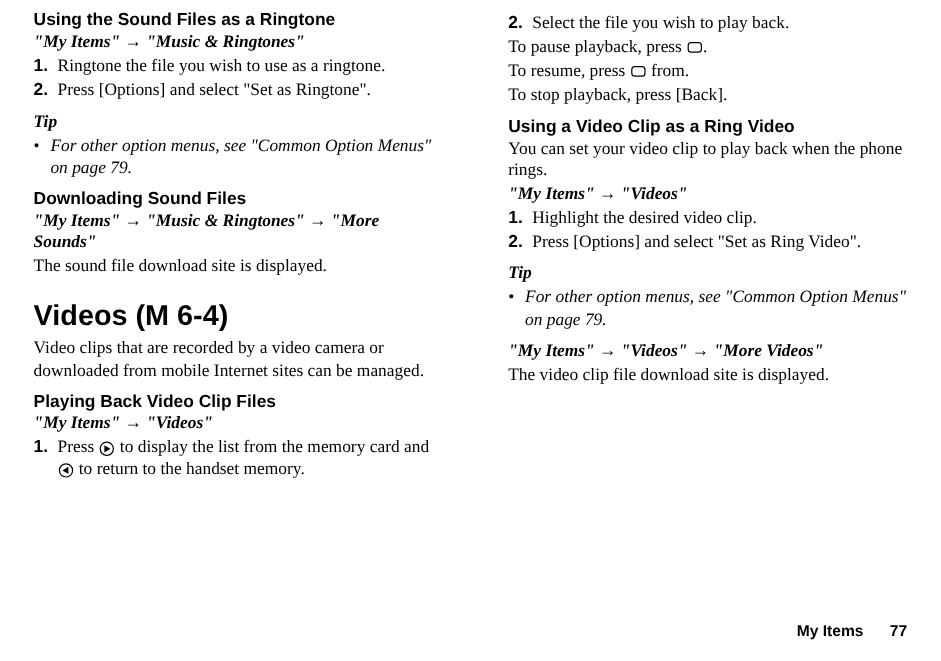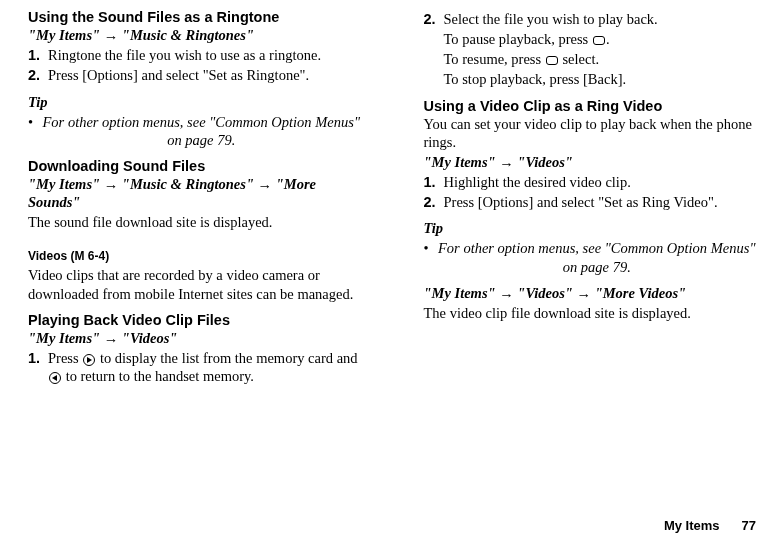--- a/index.html
+++ b/index.html
@@ -30,21 +30,21 @@
   .bolditalic {
     font-style: italic;
     font-weight: bold;
   }
   .italic {
     font-style: italic;
   }
   .h2 {
     font-family: Arial, Helvetica, sans-serif;
     font-weight: bold;
-    font-size: 12px;
+    font-size: 24px;
     margin-top: 6px;
     margin-bottom: 2px;
   }
   .para {
     margin: 0 0 2px 0;
   }
   .olitem {
     display: flex;
     margin: 2px 0;
   }
@@ -60,21 +60,20 @@
   .bullet {
     display: flex;
     margin: 0 0 2px 0;
   }
   .bullet .dot {
     width: 14px;
     flex-shrink: 0;
   }
   .bullet .txt {
     flex: 1;
-    text-align: center;
   }
   .gap6 { height: 6px; }
   .gap10 { height: 10px; }
   .sq {
     display: inline-block;
     vertical-align: -1px;
     border: 1.5px solid #000;
     border-radius: 3px;
     width: 12px;
     height: 9px;
@@ -122,21 +121,20 @@
   }
   .footer .fn {
     font-weight: bold;
   }
   .section-head {
     font-family: Arial, Helvetica, sans-serif;
     font-weight: bold;
     font-size: 14.5px;
   }
   .indent {
-    margin-left: 20px;
   }
 </style>
 </head>
 <body>
 
 <div class="page">
   <div class="cols">
 
     <div class="col">
       <div class="section-head">Using the Sound Files as a Ringtone</div>
@@ -175,21 +173,21 @@
 
     <div class="col">
       <div class="olitem">
         <div class="num">2.</div>
         <div class="txt">Select the file you wish to play back.</div>
       </div>
       <div class="para indent">
         <span>To pause playback, press </span><span class="sq"></span><span>.</span>
       </div>
       <div class="para indent">
-        <span>To resume, press </span><span class="sq"></span><span> select.</span>
+        <span>To resume, press </span><span class="sq"></span><span> from.</span>
       </div>
       <div class="para indent">To stop playback, press [Back].</div>
       <div class="gap6"></div>
       <div class="section-head">Using a Video Clip as a Ring Video</div>
       <div class="para">You can set your video clip to play back when the phone rings.</div>
       <div class="para bolditalic">"My Items" → "Videos"</div>
       <div class="olitem">
         <div class="num">1.</div>
         <div class="txt">Highlight the desired video clip.</div>
       </div>

